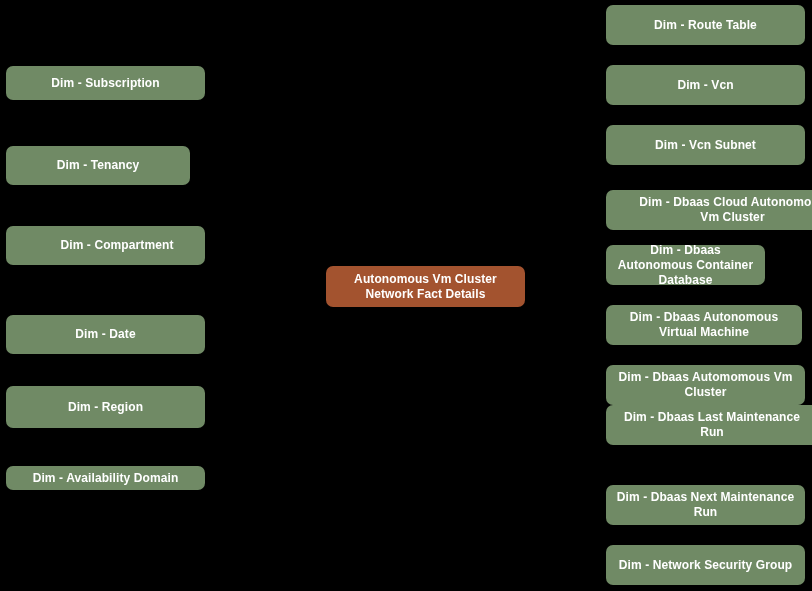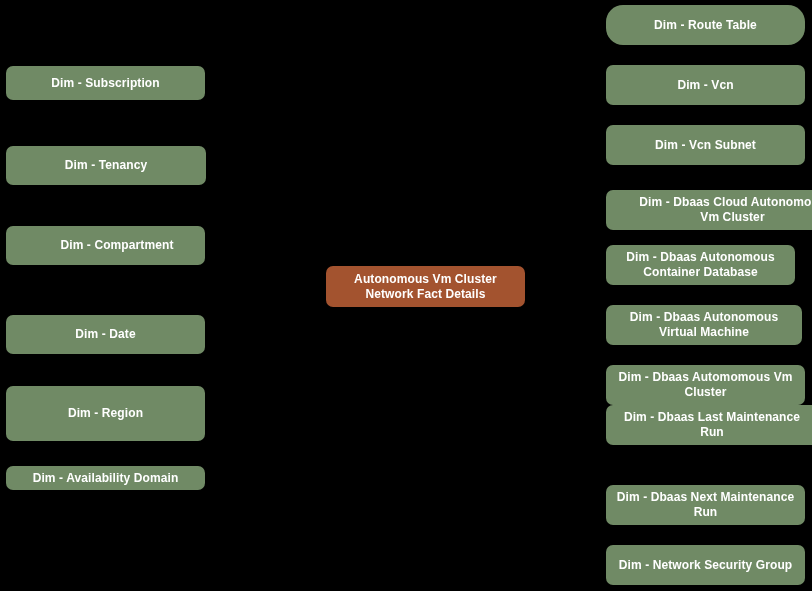--- a/index.html
+++ b/index.html
@@ -44,53 +44,53 @@
   }
 </style>
 </head>
 <body>
 
 <div id="canvas">
 
   <div class="node dim" style="left:6px; top:66px; width:199px; height:34px;">
     <span class="node-label">Dim - Subscription</span>
   </div>
-  <div class="node dim" style="left:6px; top:146px; width:200px; height:39px;">
+  <div class="node dim" style="left:6px; top:146px; width:184px; height:39px;">
     <span class="node-label">Dim - Tenancy</span>
   </div>
   <div class="node dim" style="left:6px; top:226px; width:199px; height:39px;padding-left:29px;">
     <span class="node-label">Dim - Compartment</span>
   </div>
   <div class="node dim" style="left:6px; top:315px; width:199px; height:39px;">
     <span class="node-label">Dim - Date</span>
   </div>
-  <div class="node dim" style="left:6px; top:386px; width:199px; height:55px;">
+  <div class="node dim" style="left:6px; top:386px; width:199px; height:42px;">
     <span class="node-label">Dim - Region</span>
   </div>
   <div class="node dim" style="left:6px; top:466px; width:199px; height:24px;justify-content:center;">
     <span class="node-label">Dim - Availability Domain</span>
   </div>
 
   <div class="node fact" style="left:326px; top:266px; width:199px; height:41px;">
     <span class="node-label">Autonomous Vm Cluster Network Fact Details</span>
   </div>
 
-  <div class="node dim" style="left:606px; top:5px; width:199px; height:40px;border-radius:17px;">
+  <div class="node dim" style="left:606px; top:5px; width:199px; height:40px;">
     <span class="node-label">Dim - Route Table</span>
   </div>
   <div class="node dim" style="left:606px; top:65px; width:199px; height:40px;">
     <span class="node-label">Dim - Vcn</span>
   </div>
   <div class="node dim" style="left:606px; top:125px; width:199px; height:40px;">
     <span class="node-label">Dim - Vcn Subnet</span>
   </div>
   <div class="node dim" style="left:606px; top:190px; width:229px; height:40px;padding-left:30px;">
     <span class="node-label">Dim - Dbaas Cloud Autonomous Vm Cluster</span>
   </div>
-  <div class="node dim" style="left:606px; top:245px; width:189px; height:40px;">
+  <div class="node dim" style="left:606px; top:245px; width:159px; height:40px;">
     <span class="node-label">Dim - Dbaas Autonomous Container Database</span>
   </div>
   <div class="node dim" style="left:606px; top:305px; width:196px; height:40px;">
     <span class="node-label">Dim - Dbaas Autonomous Virtual Machine</span>
   </div>
   <div class="node dim" style="left:606px; top:365px; width:199px; height:40px;">
     <span class="node-label">Dim - Dbaas Automomous Vm Cluster</span>
   </div>
   <div class="node dim" style="left:606px; top:405px; width:212px; height:40px;">
     <span class="node-label">Dim - Dbaas Last Maintenance Run</span>

